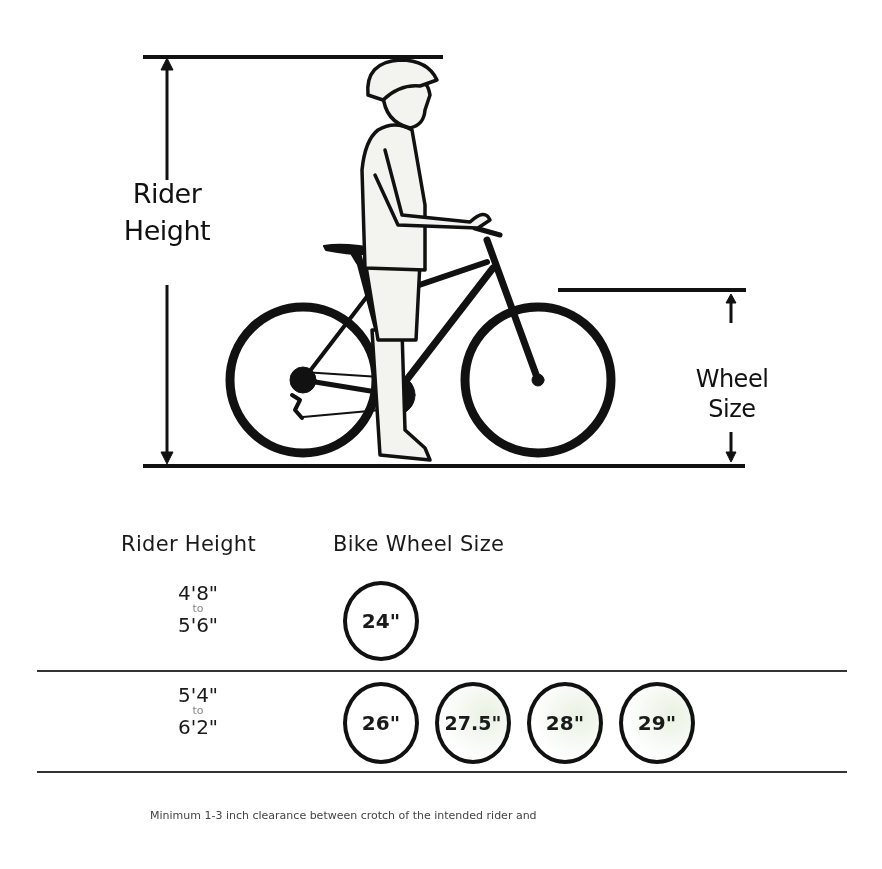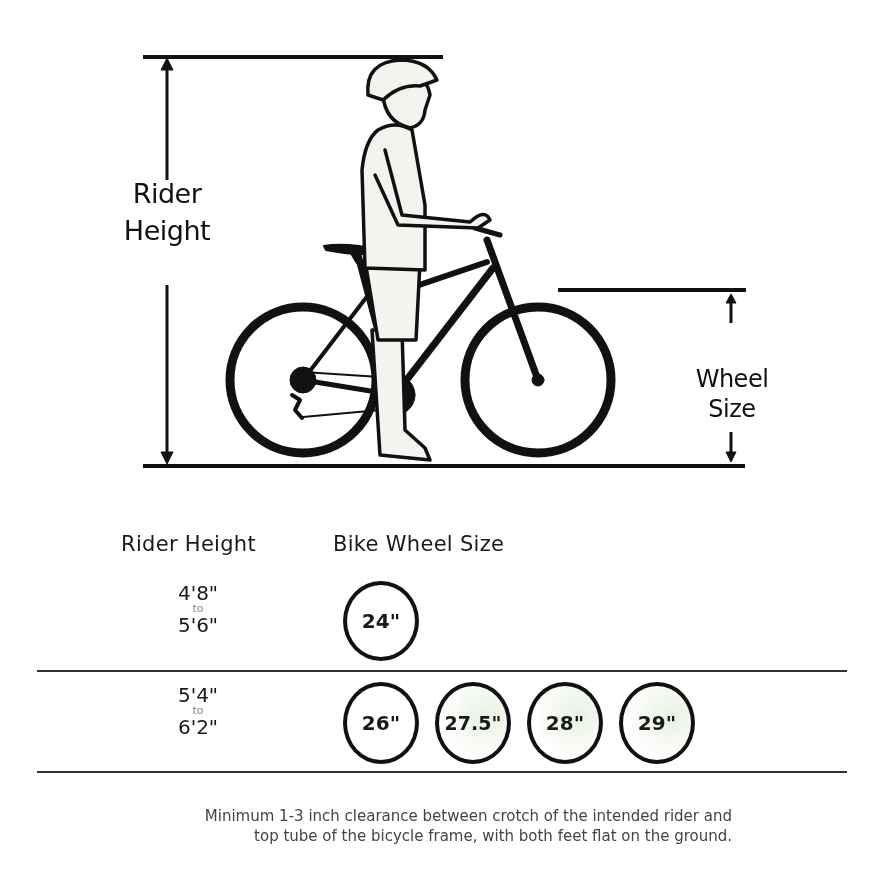--- a/index.html
+++ b/index.html
@@ -12,22 +12,22 @@
     .col-head { font-size: 21px; color: #1a1a1a; letter-spacing: 0.3px; }
     .height-range { text-align: center; font-size: 20px; color: #1a1a1a; width: 80px; }
     .height-range .to { display: block; font-size: 11px; line-height: 10px; color: #888; }
     .height-range .v { display: block; line-height: 22px; }
     .sep { position: absolute; height: 2px; background: #333; left: 37px; width: 810px; }
     .wheel-badge { position: absolute; border: 4px solid #111; border-radius: 50%;
                    display: flex; align-items: center; justify-content: center;
                    font-size: 20px; font-weight: bold; color: #1a1a1a; box-sizing: border-box;
                    background: #fff; }
     .wheel-badge.tint { background: radial-gradient(circle at 70% 40%, #e8f1e2 0%, #ffffff 70%); }
-    .footnote { position: absolute; left: 150px; width: 582px; top: 806px; text-align: right;
-                font-size: 15px; line-height: 20px; color: #444; }
+    .footnote { position: absolute; left: 150px; width: 582px; top: 806px; text-align: left;
+                font-size: 11px; line-height: 20px; color: #444; }
   </style>
 </head>
 <body>
 
 <svg class="figure" width="882" height="480" viewBox="0 0 882 480">
 
   <g stroke="#111" fill="#111">
     <line x1="143" y1="57" x2="443" y2="57" stroke-width="4"></line>
     <line x1="167" y1="62" x2="167" y2="180" stroke-width="3"></line>
     <polygon points="161,70 167,58 173,70"></polygon>
@@ -122,14 +122,13 @@
   <span>28"</span>
 </div>
 <div class="wheel-badge tint" style="left:619px; top:682px; width:76px; height:82px;">
   <span>29"</span>
 </div>
 
 <div class="sep" style="top:771px;"></div>
 
 <div class="footnote">
   <div>Minimum 1-3 inch clearance between crotch of the intended rider and</div>
-  <div>top tube of the bicycle frame, with both feet flat on the ground.</div>
 </div>
 
 </body></html>

